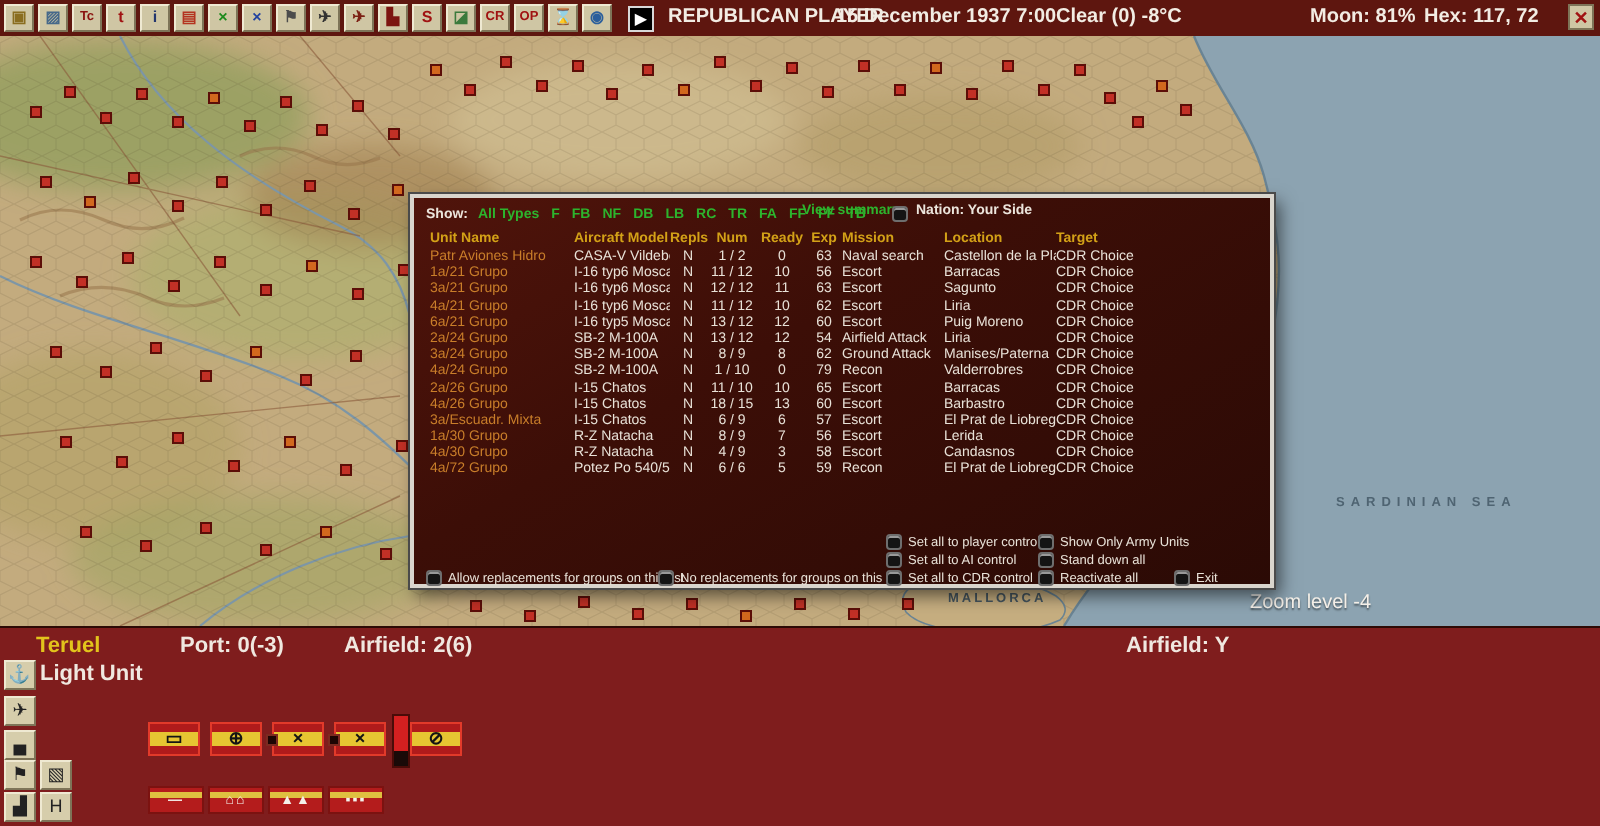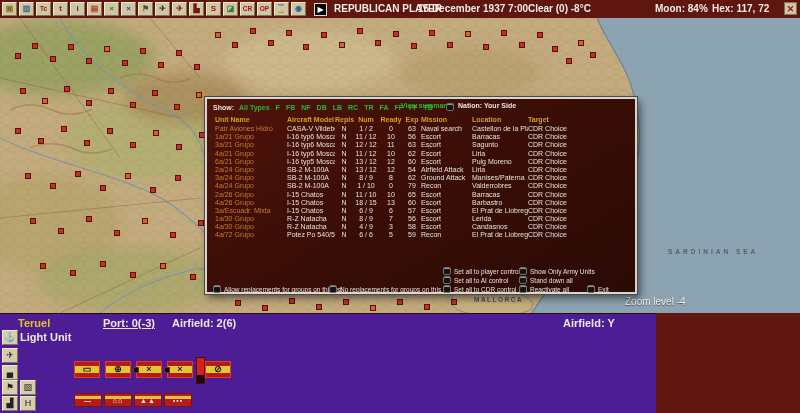--- a/index.html
+++ b/index.html
@@ -50,25 +50,25 @@
   #grid-body{position:absolute;left:8px;top:26px;width:416px;}
   .grow{height:8.2px;font-size:7px;line-height:8.2px;cursor:pointer;}
   .grow .c0{color:#c97e2a;}
   .grow span{color:#e9e2d8;white-space:nowrap;overflow:hidden;}
   .num{text-align:center;}
   .dot{width:6px;height:6px;background:#141414;border:1px solid #6e6e6e;border-radius:2px;
     box-shadow:inset 0 1px 0 #999;flex:0 0 auto;}
   .dbtn{position:absolute;display:flex;gap:3px;align-items:center;font-size:6.5px;
     color:#e9e2d8;white-space:nowrap;cursor:pointer;}
   
-  #bottom{position:absolute;left:0;top:313px;width:656px;height:100px;background:#4c1d95;
+  #bottom{position:absolute;left:0;top:313px;width:800px;height:100px;background:#7f1d1d;
     border-top:1px solid #2c0a05;}
   .b-text{position:absolute;color:#f0e8e0;font-size:11px;font-weight:bold;white-space:nowrap;}
   #b-name{left:18px;top:3px;color:#e2c41c;}
-  #b-port{left:103px;top:3px;text-decoration:underline;}
+  #b-port{left:90px;top:3px;}
   #b-air{left:172px;top:3px;}
   #b-conn{left:563px;top:3px;}
   #b-terrain{left:20px;top:17px;}
   .sbtn{position:absolute;width:16px;height:15px;background:#d6cdab;border:1px solid #7e7458;
     border-top-color:#efe9d2;border-left-color:#efe9d2;display:flex;align-items:center;
     justify-content:center;font-size:9px;color:#222;box-sizing:border-box;cursor:pointer;line-height:1;}
   .counter{position:absolute;width:26px;height:17px;border:1px solid #e23a2a;
     background:linear-gradient(#b01b1b 0 28%,#e6c532 28% 72%,#b01b1b 72% 100%);
     display:flex;align-items:center;justify-content:center;font-size:9px;font-weight:bold;
     color:#141414;box-sizing:border-box;cursor:pointer;line-height:1;}
@@ -103,21 +103,21 @@
         <div class="tbtn" style="color: rgb(60, 122, 60);">◪</div>
         <div class="tbtn small-text" style="color: rgb(160, 18, 18);">CR</div>
         <div class="tbtn small-text" style="color: rgb(160, 18, 18);">OP</div>
         <div class="tbtn" style="color: rgb(48, 48, 48);">⌛</div>
         <div class="tbtn" style="color: rgb(42, 94, 156);">◉</div>
       </div>
     <div id="play-btn">▶</div>
     <span class="tb-text" id="tb-player">REPUBLICAN PLAYER</span>
     <span class="tb-text" id="tb-datetime">15 December 1937 7:00</span>
     <span class="tb-text" id="tb-weather">Clear (0) -8°C</span>
-    <span class="tb-text" id="tb-moon">Moon: 84%</span>
+    <span class="tb-text" id="tb-moon">Moon: 81%</span>
     <span class="tb-text" id="tb-hex">Hex: 117, 72</span>
     <div id="close-btn">✕</div>
   </div>
 
   <svg id="map" viewBox="0 0 800 295" xmlns="http://www.w3.org/2000/svg">
     <defs>
       <filter id="soft">
           <feGaussianBlur stdDeviation="7"></feGaussianBlur>
         </filter>
       <pattern id="hex" width="14" height="12" patternUnits="userSpaceOnUse">

